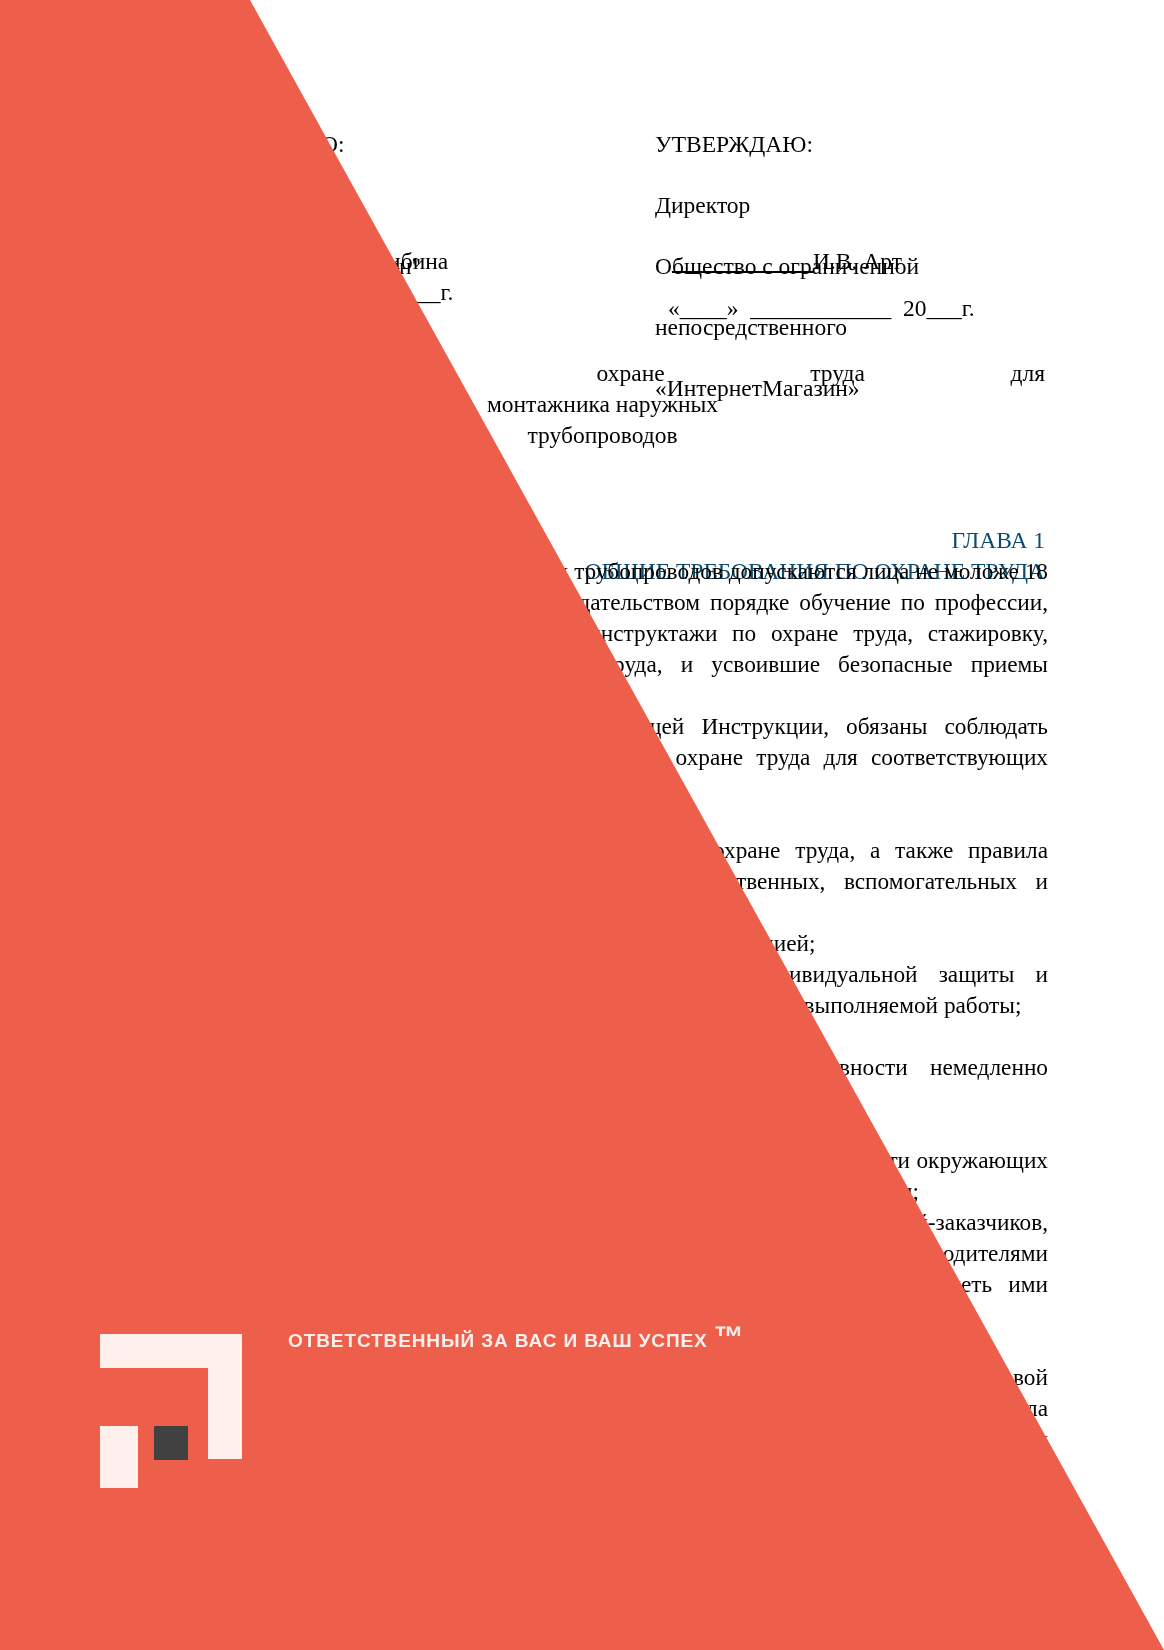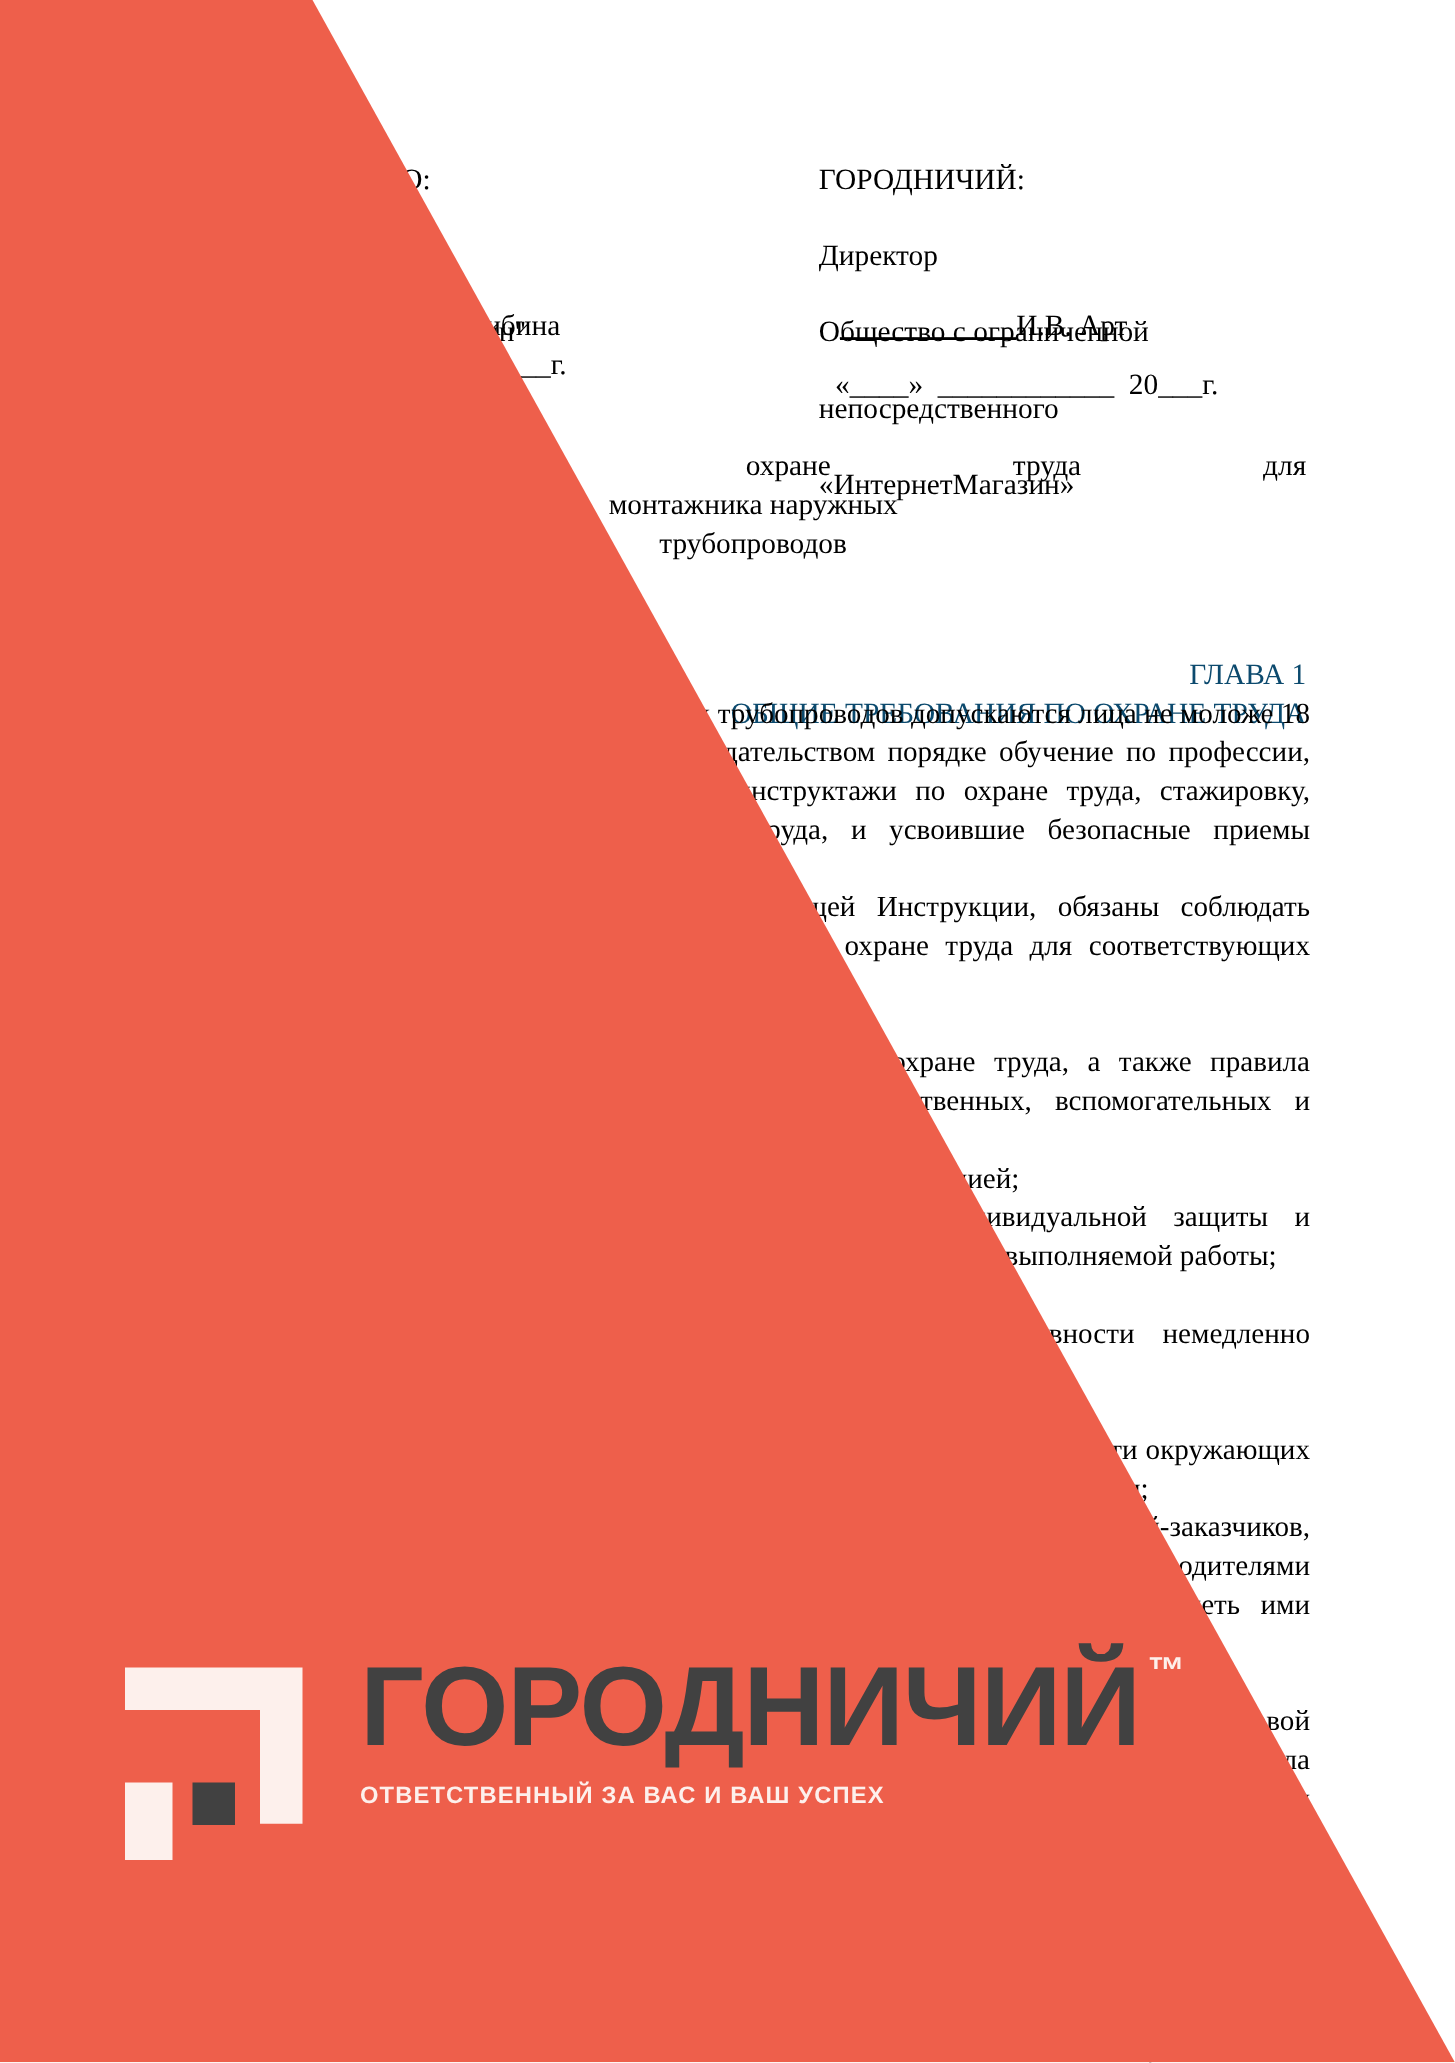--- a/index.html
+++ b/index.html
@@ -174,21 +174,21 @@
 
   <div class="doc">
 
     <div class="header-cols">
       <div class="col col-left">
         <div>СОГЛАСОВАНО:</div>
         <div>Председатель ППО</div>
         <div>ООО "ИнтернетМагазин"</div>
       </div>
       <div class="col col-right">
-        <div>ГОРОДНИЧИЙ:</div>
+        <div>УТВЕРЖДАЮ:</div>
         <div>Директор</div>
         <div>Общество с ограниченной</div>
         <div>непосредственного</div>
         <div>«ИнтернетМагазин»</div>
       </div>
     </div>
 
     <div class="sign-line sign-left-name"><span class="u">__________</span><span>О.И. Нагибина</span></div>
     <div class="sign-line sign-left-date">__»  ____________  20___г.</div>
 
@@ -230,19 +230,18 @@
     <svg class="logo-mark" viewBox="0 0 160 172" aria-hidden="true">
 
       <polygon points="0,18 142,18 142,143 108,143 108,52 0,52" fill="#FDF0EC"></polygon>
 
       <rect x="0" y="110" width="38" height="62" fill="#FDF0EC"></rect>
 
       <rect x="54" y="110" width="34" height="34" fill="#414141"></rect>
     </svg>
 
     <div class="logo-text-wrap">
-      <div class="logo-word">ГОРОДНИЧИЙ</div>
       <div class="logo-tm">™</div>
       <div class="logo-tagline">ОТВЕТСТВЕННЫЙ ЗА ВАС И ВАШ УСПЕХ</div>
     </div>
   </div>
 
 </div>
 
 </body></html>

